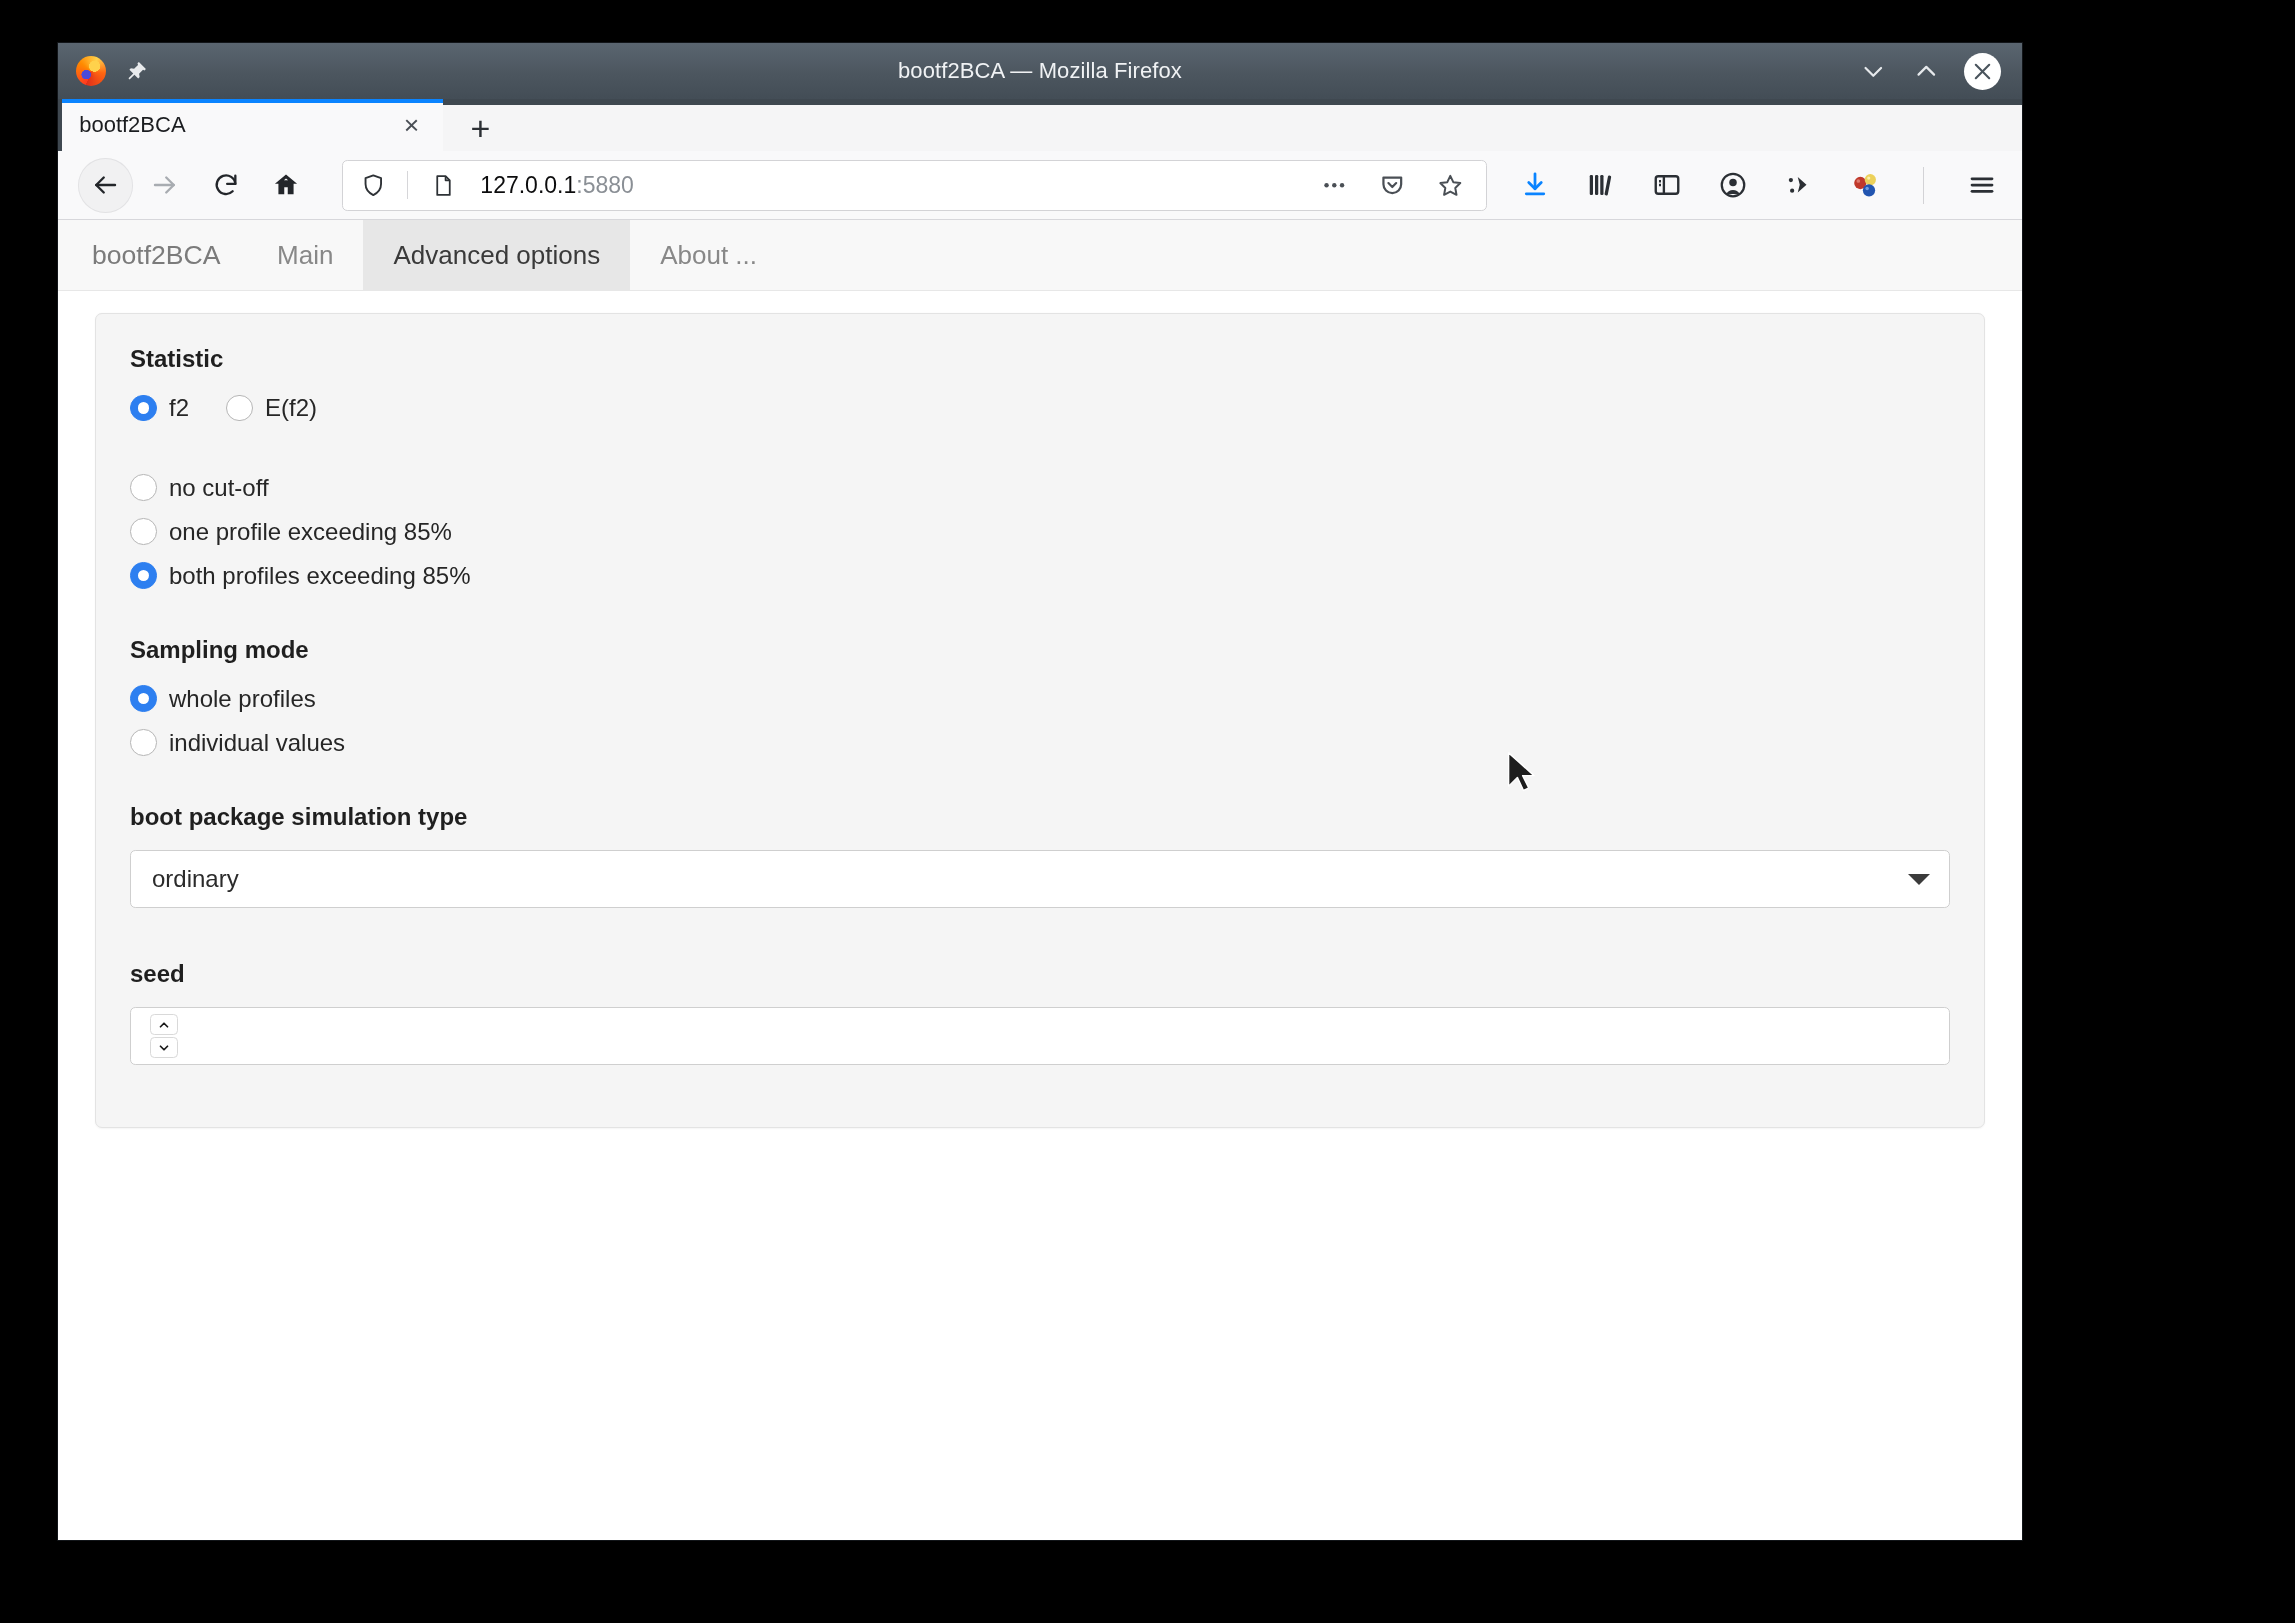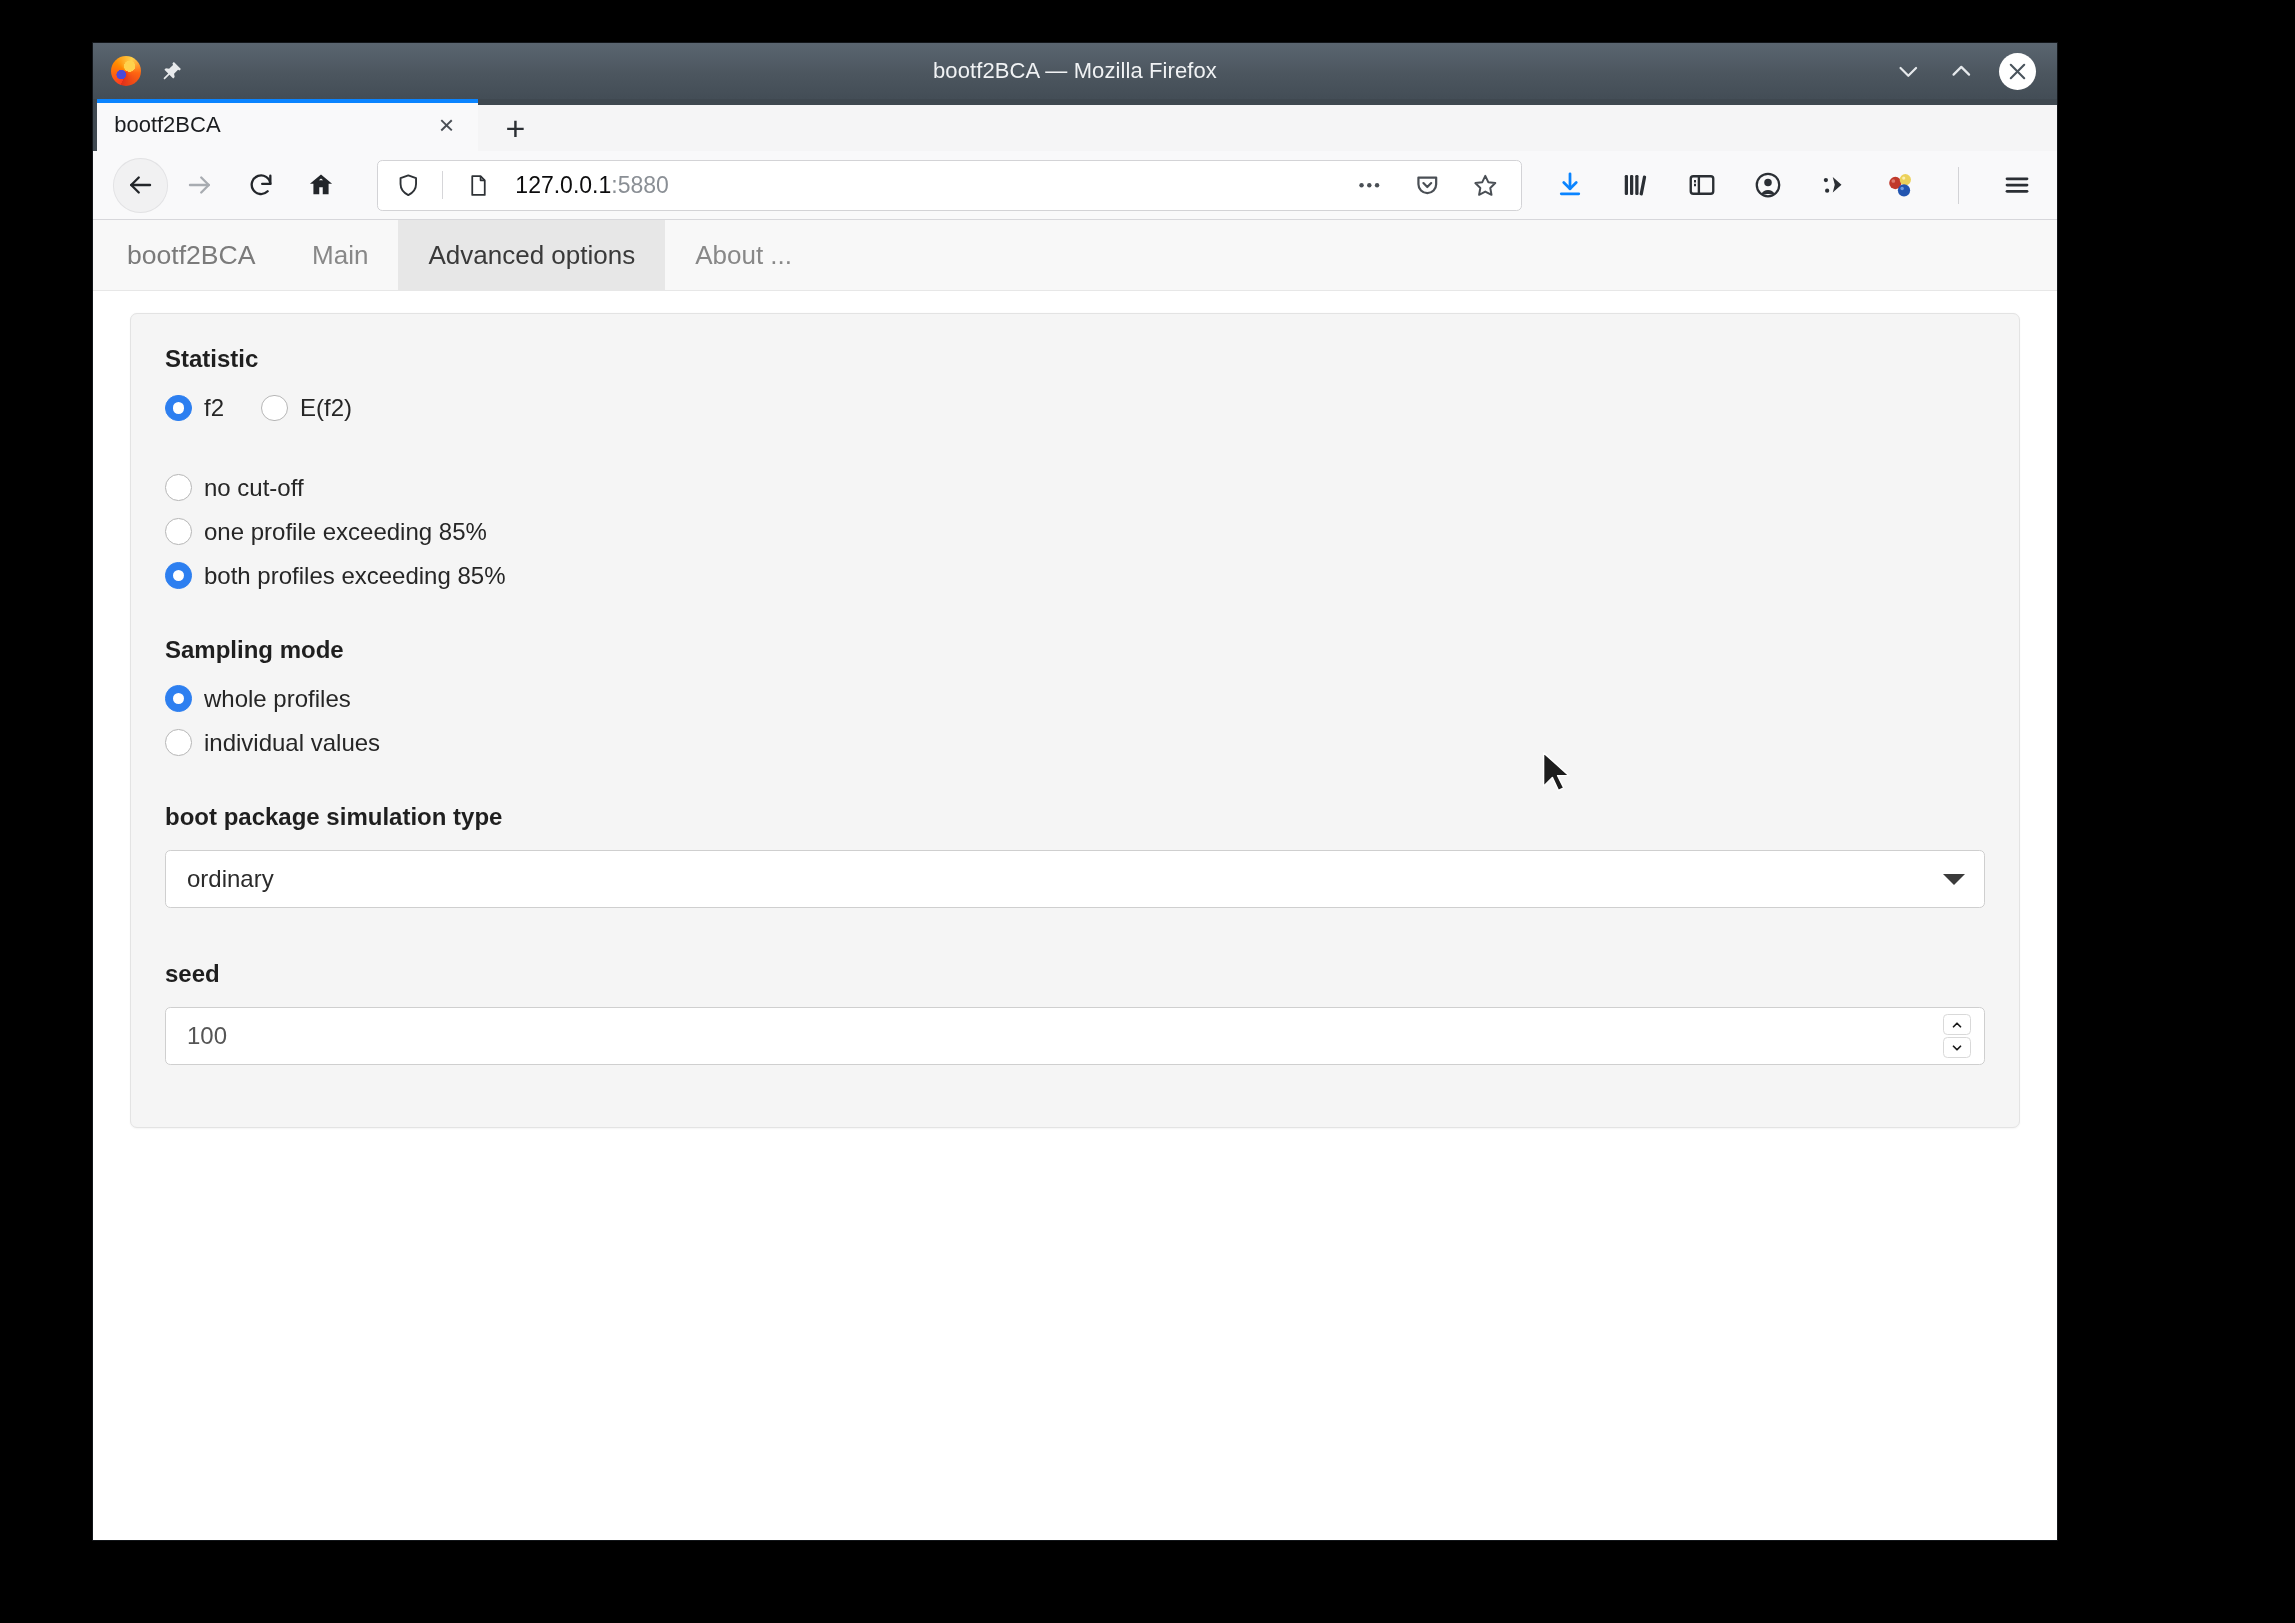--- a/index.html
+++ b/index.html
@@ -14,21 +14,20 @@
   
   #window {
     position: absolute;
     left: 58px; top: 43px;
     width: 1964px; height: 1497px;
     background: #ffffff;
     box-shadow: 0 0 0 0.9px #15181c;
     overflow: hidden;
     display: flex;
     flex-direction: column;
-    margin-left: 35px;
   }
 
   
   .titlebar {
     position: relative;
     height: 56px;
     flex: 0 0 56px;
     background: linear-gradient(to bottom, #5a6570 0%, #4c565f 55%, #434d56 100%);
     display: flex;
     align-items: center;
@@ -552,21 +551,20 @@
           <div class="select-value">ordinary</div>
           <div class="select-arrow"></div>
         </div>
       </div>
 
       <div class="spacer-lg"></div>
 
       <div class="section">
         <div class="field-label">seed</div>
         <div class="number-field">
-          <div class="number-value">100</div>
           <div class="spinner">
             <div class="spin-btn">
               <svg width="14" height="14" viewBox="0 0 24 24" fill="none" stroke="currentColor" stroke-width="3" stroke-linecap="round" stroke-linejoin="round">
                   <polyline points="6,15 12,9 18,15"></polyline>
                 </svg>
             </div>
             <div class="spin-btn">
               <svg width="14" height="14" viewBox="0 0 24 24" fill="none" stroke="currentColor" stroke-width="3" stroke-linecap="round" stroke-linejoin="round">
                   <polyline points="6,9 12,15 18,9"></polyline>
                 </svg>

